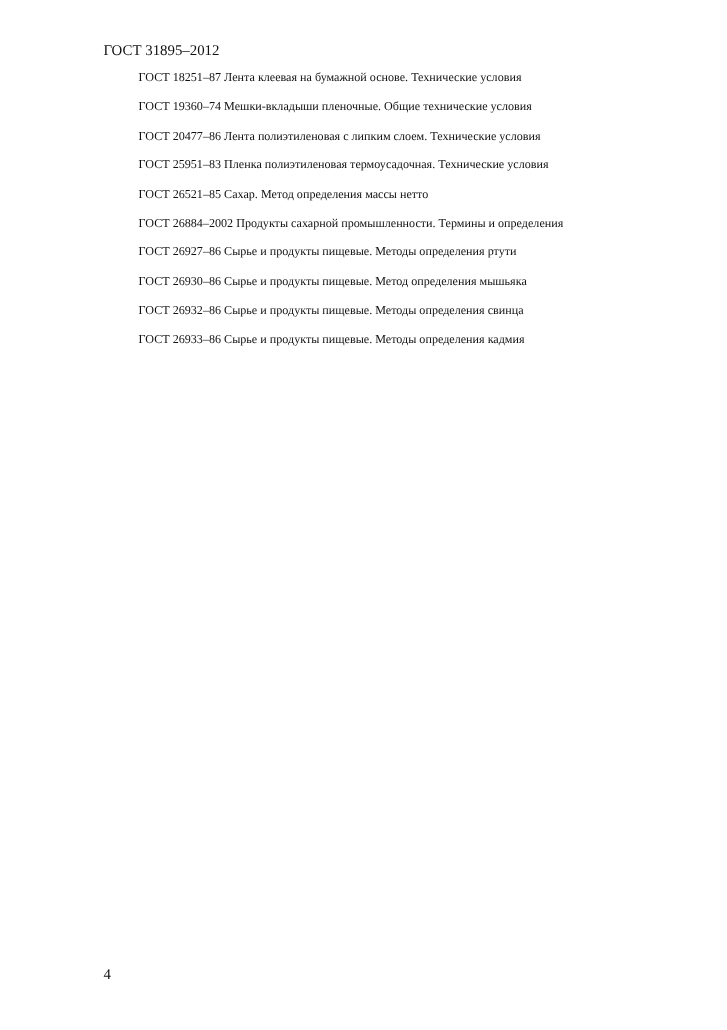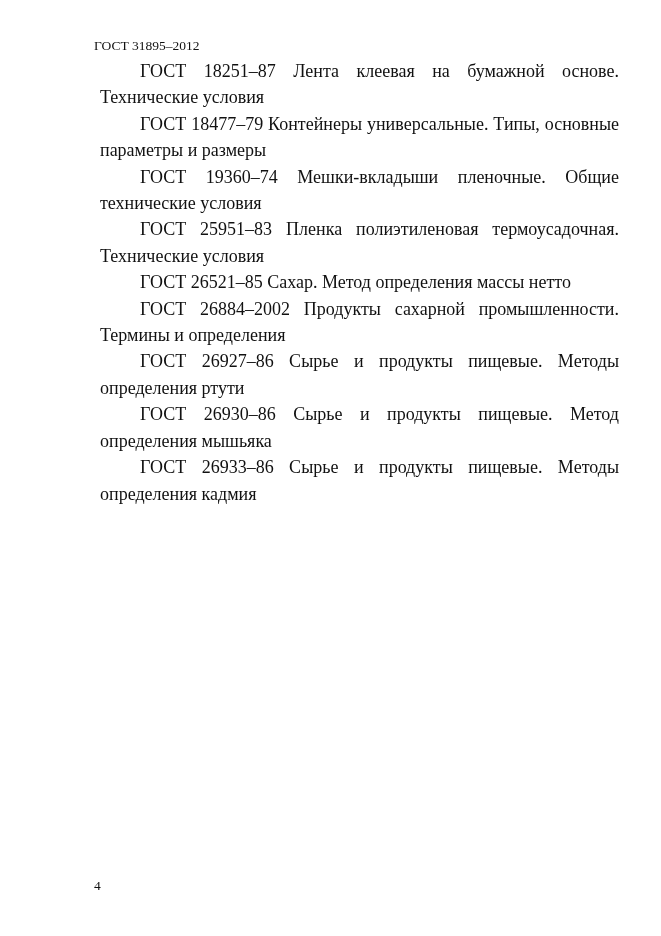--- a/index.html
+++ b/index.html
@@ -24,24 +24,24 @@
     }
     .header {
       position: absolute;
       left: 94px;
       top: 38px;
       font-size: 13.5px;
       line-height: 16px;
     }
     .body {
       position: absolute;
-      left: 100px;
+      left: 86px;
       top: 58px;
       width: 519px;
-      font-size: 18px;
+      font-size: 11px;
       line-height: 26.4px;
     }
     .ref {
       margin: 0;
       text-indent: 40px;
       text-align: justify;
     }
     .page-number {
       position: absolute;
       left: 94px;
@@ -51,24 +51,25 @@
     }
   </style>
 </head>
 <body>
 
 <div class="page">
   <div class="header">ГОСТ 31895–2012</div>
 
   <div class="body">
     <p class="ref">ГОСТ 18251–87 Лента клеевая на бумажной основе. Технические условия</p>
-    <p class="ref">ГОСТ 18477–79 Контейнеры универсальные. Типы, основные параметры и размеры</p>
     <p class="ref">ГОСТ 19360–74 Мешки-вкладыши пленочные. Общие технические условия</p>
+    <p class="ref">ГОСТ 20477–86 Лента полиэтиленовая с липким слоем. Технические условия</p>
     <p class="ref">ГОСТ 25951–83 Пленка полиэтиленовая термоусадочная. Технические условия</p>
     <p class="ref">ГОСТ 26521–85 Сахар. Метод определения массы нетто</p>
     <p class="ref">ГОСТ 26884–2002 Продукты сахарной промышленности. Термины и определения</p>
     <p class="ref">ГОСТ 26927–86 Сырье и продукты пищевые. Методы определения ртути</p>
     <p class="ref">ГОСТ 26930–86 Сырье и продукты пищевые. Метод определения мышьяка</p>
+    <p class="ref">ГОСТ 26932–86 Сырье и продукты пищевые. Методы определения свинца</p>
     <p class="ref">ГОСТ 26933–86 Сырье и продукты пищевые. Методы определения кадмия</p>
   </div>
 
   <div class="page-number">4</div>
 </div>
 
 </body></html>

